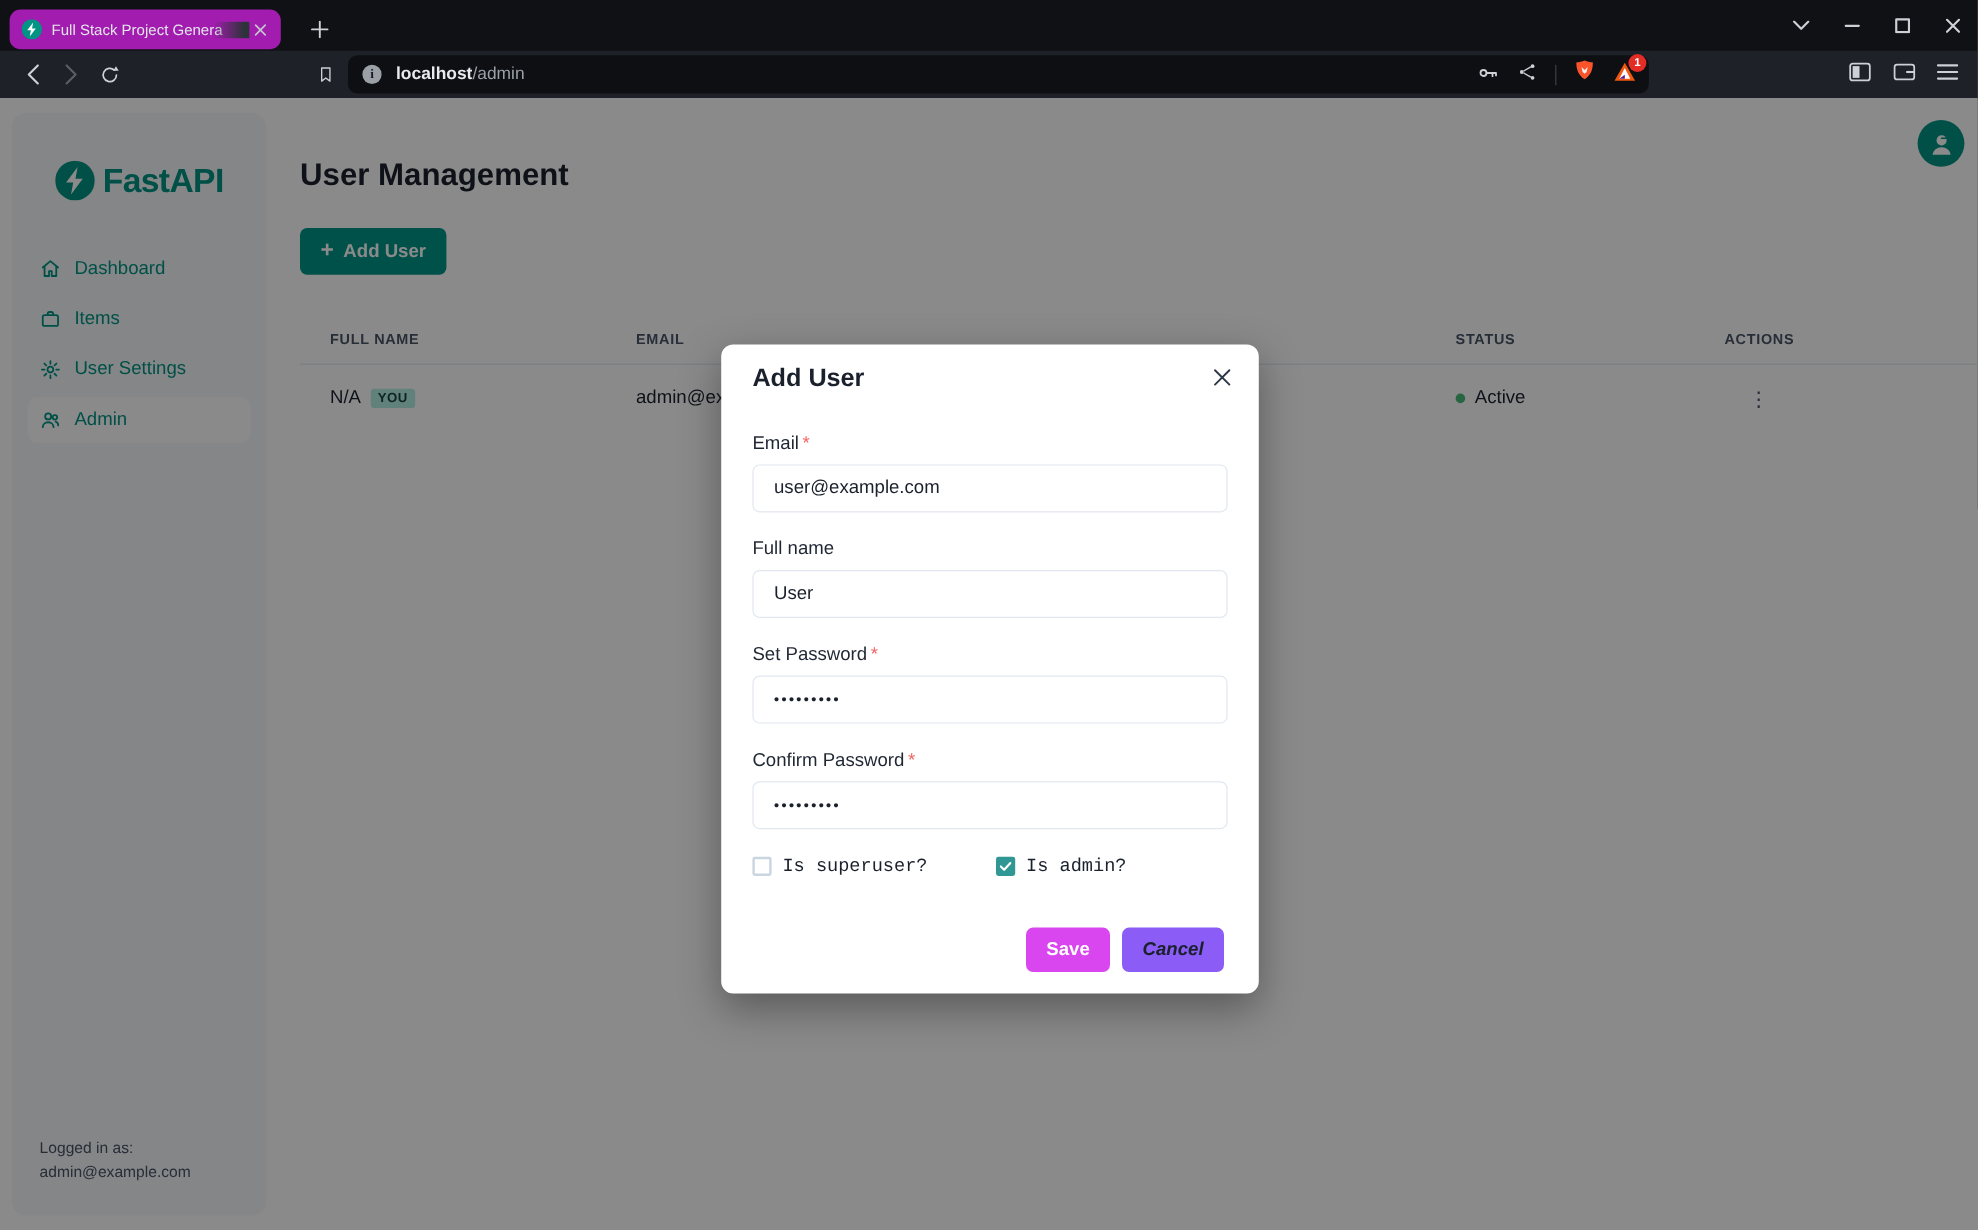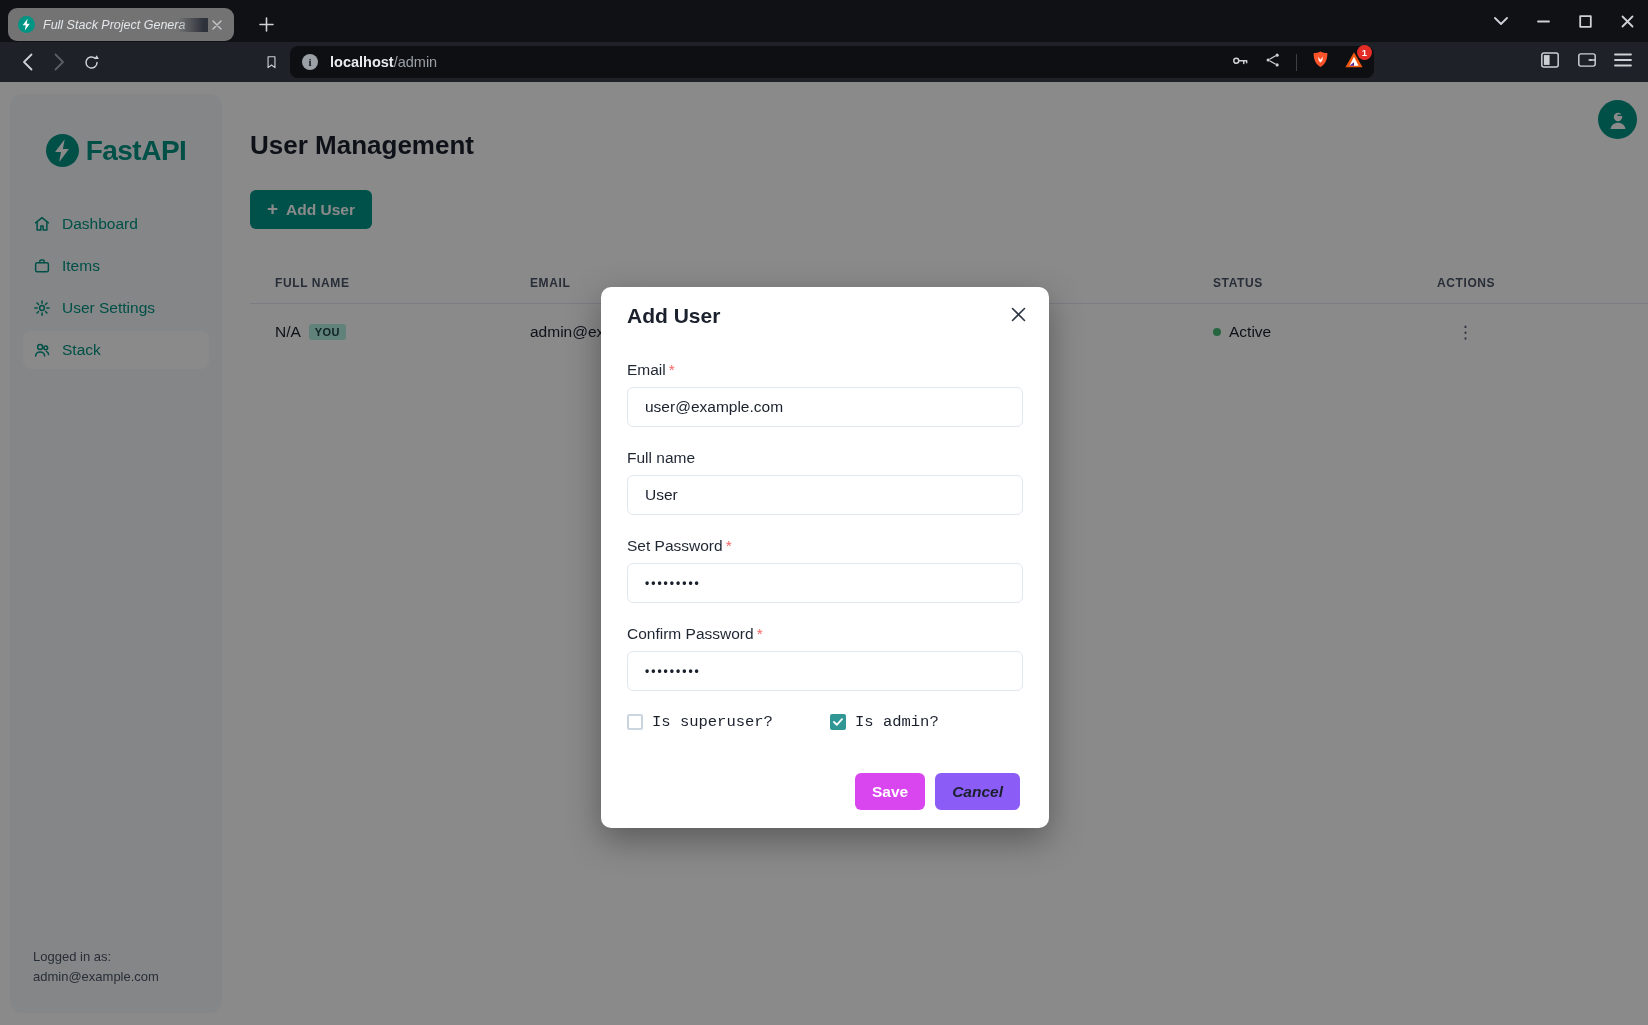--- a/index.html
+++ b/index.html
@@ -1,22 +1,22 @@
 <!DOCTYPE html>
 <html><head>
 <meta charset="utf-8">
 <style>
   * { box-sizing: border-box; margin: 0; padding: 0; }
   html,body { width:1648px; height:1025px; overflow:hidden; }
   body { font-family:"Liberation Sans", sans-serif; background:#0f1115; }
 
   
   .tab-bar { height:42px; background:#0f1115; display:flex; align-items:center; position:relative; }
-  .tab { position:absolute; left:8px; top:8px; width:226px; height:33px; background:#737373; border-radius:9px;
-         display:flex; align-items:center; padding:0 8px 0 10px;font-style:italic; }
+  .tab { position:absolute; left:8px; top:8px; width:226px; height:33px; background:#a21caf; border-radius:9px;
+         display:flex; align-items:center; padding:0 8px 0 10px; }
   .favicon { width:17px; height:17px; flex:none; }
   .tab-title { position:relative; flex:1; overflow:hidden; white-space:nowrap; margin-left:8px;
                font-size:12.5px; color:#e3e6ea; }
   .tab-title::after { content:""; position:absolute; right:0; top:0; bottom:0; width:30px;
                background:linear-gradient(90deg, rgba(46,50,58,0), #2e323a 85%); }
   .tab-close { width:18px; height:18px; display:flex; align-items:center; justify-content:center; border-radius:4px; }
   .new-tab { position:absolute; left:252px; top:10px; width:28px; height:28px; display:flex; align-items:center; justify-content:center; }
   .win-controls { position:absolute; right:6px; top:0; height:42px; display:flex; align-items:center; gap:12px; }
   .wc { width:30px; height:30px; display:flex; align-items:center; justify-content:center; }
   .ic-stroke { stroke:#cdd1d6; stroke-width:1.8; fill:none; stroke-linecap:round; stroke-linejoin:round; }
@@ -265,21 +265,21 @@
           </svg>
           <span>User Settings</span>
         </div>
         <div class="nav-item active">
           <svg width="18" height="18" viewBox="0 0 24 24" fill="none" stroke-width="2" stroke-linecap="round" stroke-linejoin="round">
             <circle cx="9.5" cy="8" r="3.3"></circle>
               <path d="M3.5 20c0-3.3 2.7-5.5 6-5.5s6 2.2 6 5.5"></path>
             <circle cx="17" cy="9" r="2.5"></circle>
               <path d="M17.8 13.8c1.8.6 2.9 2.2 2.9 4.2"></path>
           </svg>
-          <span>Stack</span>
+          <span>Admin</span>
         </div>
       </div>
 
       <div class="sidebar-foot">
         <div>Logged in as:</div>
         <div>admin@example.com</div>
       </div>
     </div>
 
     <div class="main">

